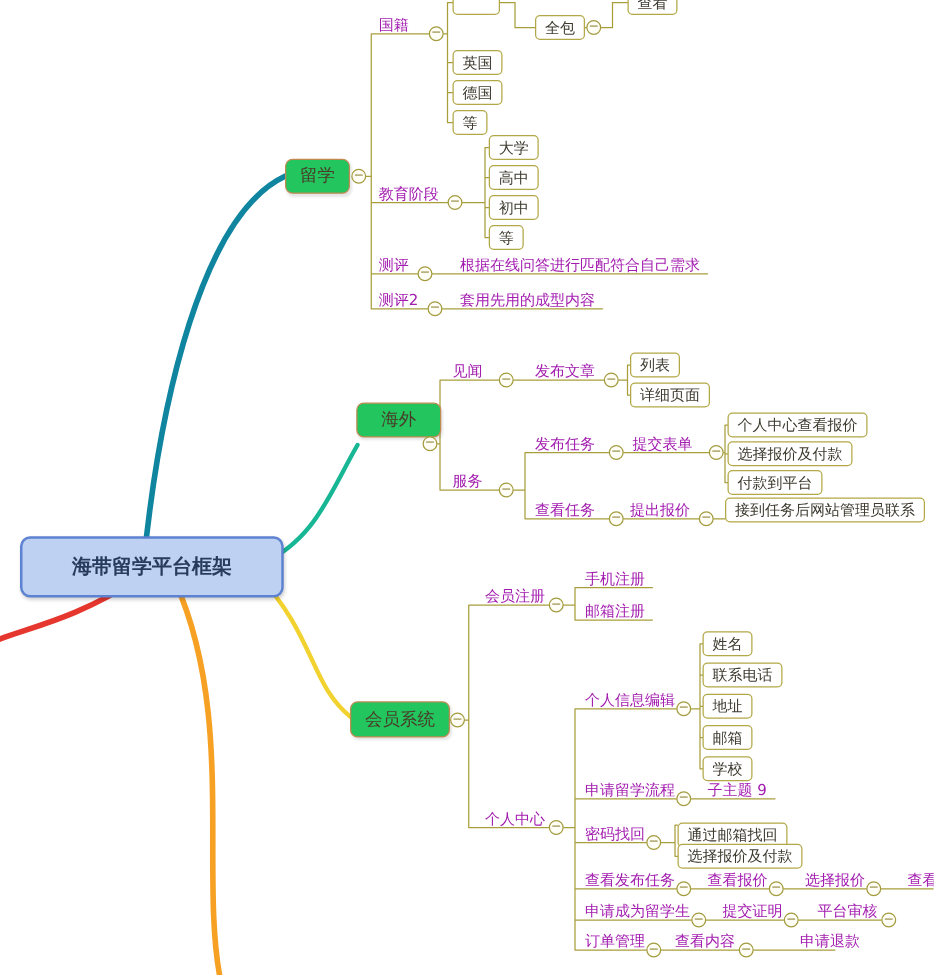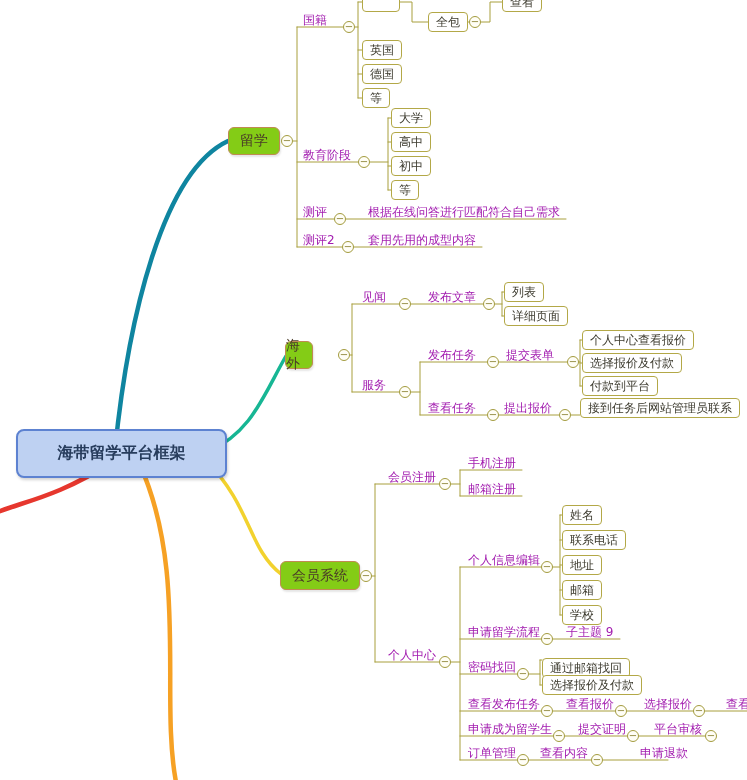--- a/index.html
+++ b/index.html
@@ -7,21 +7,21 @@
   .canvas{position:relative;width:747px;height:780px;background:#ffffff;overflow:hidden;
           font-family:"DejaVu Sans",sans-serif;color:#3a3a30}
   svg.wires{position:absolute;left:0;top:0;z-index:0}
   .lbl{position:absolute;font-size:12px;line-height:14px;white-space:nowrap;z-index:2;color:#a21caf}
   .box{position:absolute;font-size:12px;line-height:14px;white-space:nowrap;z-index:2;color:#3c3a2e;
        background:#fff;border:1px solid #b3a847;border-radius:4px;padding:2px 7px}
   .ci{position:absolute;width:12px;height:12px;border:1px solid #a39b3e;border-radius:50%;
       background:#fffef6;color:#8a8233;font-size:10px;line-height:10px;text-align:center;
       z-index:3;cursor:pointer;user-select:none}
   .topic{position:absolute;display:flex;align-items:center;justify-content:center;
-         background:#84cc16;border:1px solid #c08a52;border-radius:6px;font-size:14px;color:#4a3b28;
+         background:#22c55e;border:1px solid #c08a52;border-radius:6px;font-size:14px;color:#4a3b28;
          z-index:2;box-shadow:1px 2px 2px rgba(0,0,0,.10)}
   .root{position:absolute;display:flex;align-items:center;justify-content:center;
         background:#bed1f2;border:2px solid #5d82d1;border-radius:8px;font-size:16px;font-weight:bold;
         color:#273c5c;z-index:2;box-shadow:1px 2px 3px rgba(0,0,0,.18)}
 </style>
 </head>
 <body>
 
 <div class="canvas">
 
@@ -53,21 +53,21 @@
                M460,674 H517 M529,674 H540 M540,660 V685 M540,660 H542 M540,685 H542
                M460,711 H541 M553,711 H615 M627,711 H693 M705,711 H747
                M460,736 H553 M565,736 H627 M639,736 H705
                M460,760 H517 M529,760 H591 M603,760 H668" stroke="#a89f3c"></path>
     </g>
   </svg>
 
   <div class="root" style="left:16px;top:429px;width:211px;height:49px">海带留学平台框架</div>
 
   <div class="topic" style="left:228px;top:127px;width:52px;height:28px">留学</div>
-  <div class="topic" style="left:285px;top:341px;width:28px;height:28px">海外</div>
+  <div class="topic" style="left:285px;top:322px;width:68px;height:28px">海外</div>
   <div class="topic" style="left:280px;top:561px;width:80px;height:29px">会员系统</div>
 
   <div class="lbl" style="left:303px;top:13px">国籍</div>
   <div class="lbl" style="left:303px;top:148px">教育阶段</div>
   <div class="lbl" style="left:303px;top:205px">测评</div>
   <div class="lbl" style="left:368px;top:205px">根据在线问答进行匹配符合自己需求</div>
   <div class="lbl" style="left:303px;top:233px">测评2</div>
   <div class="lbl" style="left:368px;top:233px">套用先用的成型内容</div>
 
   <div class="box" style="left:362px;top:-8px;width:38px;height:20px"></div>

